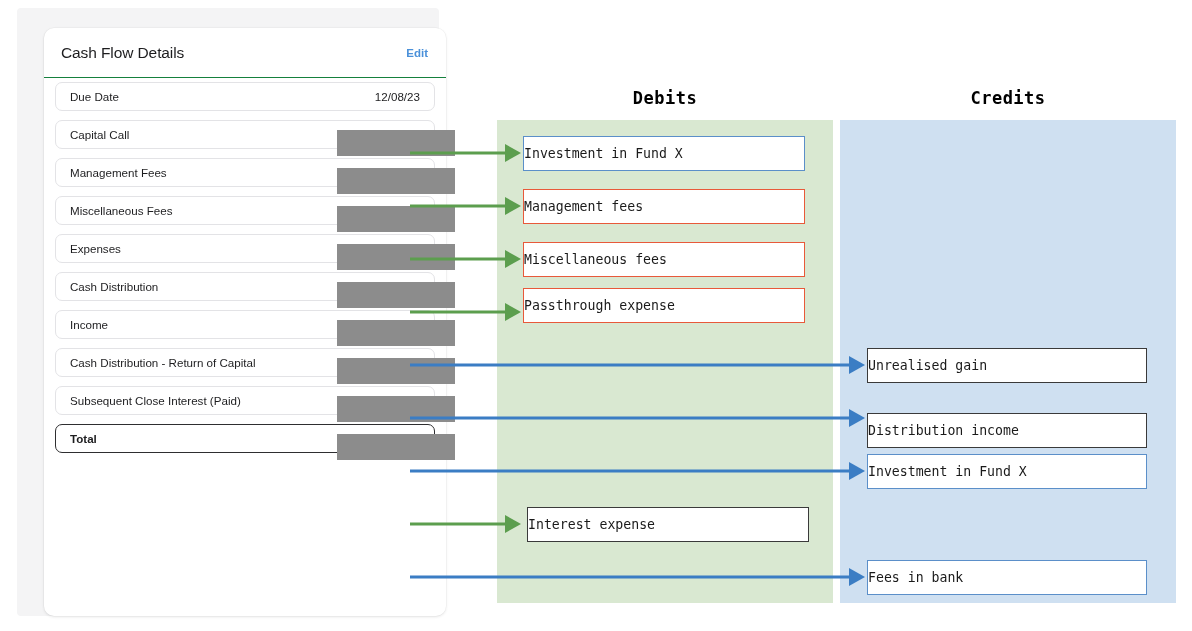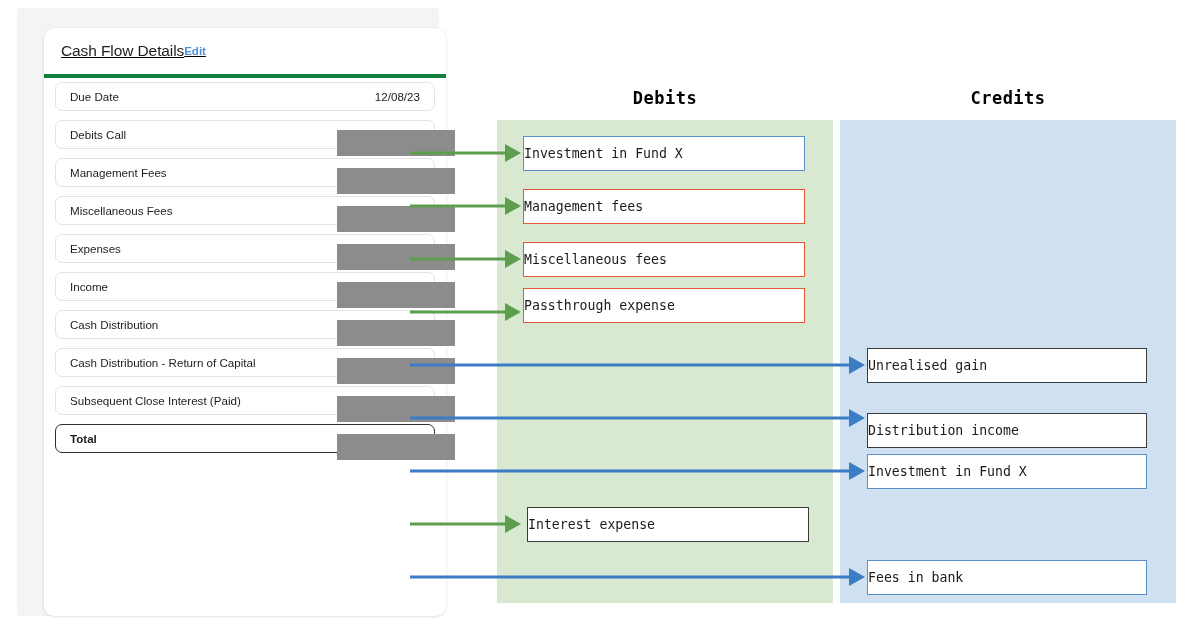--- a/index.html
+++ b/index.html
@@ -32,23 +32,23 @@
     background: #ffffff;
     border-radius: 10px;
     box-shadow: 0 1px 3px rgba(0,0,0,0.10), 0 0 0 0.5px rgba(0,0,0,0.04);
   }
   .card-header {
     position: absolute;
     left: 0; top: 0;
     width: 402px; height: 50px;
     display: flex;
     align-items: center;
+    justify-content: space-between;
     padding: 0 18px 0 17px;
-    border-bottom: 4px solid #15803d;
-    text-decoration: underline;
+    border-bottom: 1px solid #15803d;
   }
   .card-title {
     font-size: 15.5px;
     color: #1d1d1f;
     letter-spacing: -0.1px;
   }
   .edit-link {
     font-size: 11.5px;
     color: #4a90d9;
     cursor: pointer;
@@ -147,41 +147,41 @@
         <span class="card-title">Cash Flow Details</span>
         <span class="edit-link">Edit</span>
       </div>
 
       <div class="rows" id="rows-container">
           <div class="row">
             <span class="row-label">Due Date</span>
             <span class="row-date">12/08/23</span>
           </div>
           <div class="row">
-            <span class="row-label">Debits Call</span>
+            <span class="row-label">Capital Call</span>
             <div class="row-value"></div>
           </div>
           <div class="row">
             <span class="row-label">Management Fees</span>
             <div class="row-value"></div>
           </div>
           <div class="row">
             <span class="row-label">Miscellaneous Fees</span>
             <div class="row-value"></div>
           </div>
           <div class="row">
             <span class="row-label">Expenses</span>
             <div class="row-value"></div>
           </div>
           <div class="row">
+            <span class="row-label">Cash Distribution</span>
+            <div class="row-value"></div>
+          </div>
+          <div class="row">
             <span class="row-label">Income</span>
-            <div class="row-value"></div>
-          </div>
-          <div class="row">
-            <span class="row-label">Cash Distribution</span>
             <div class="row-value"></div>
           </div>
           <div class="row">
             <span class="row-label">Cash Distribution - Return of Capital</span>
             <div class="row-value"></div>
           </div>
           <div class="row">
             <span class="row-label">Subsequent Close Interest (Paid)</span>
             <div class="row-value"></div>
           </div>

